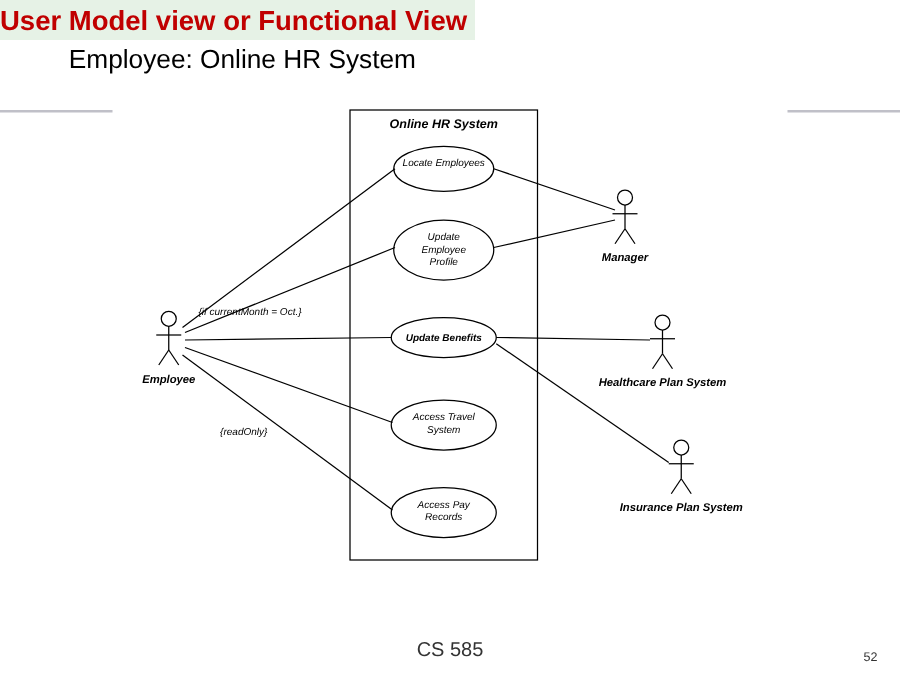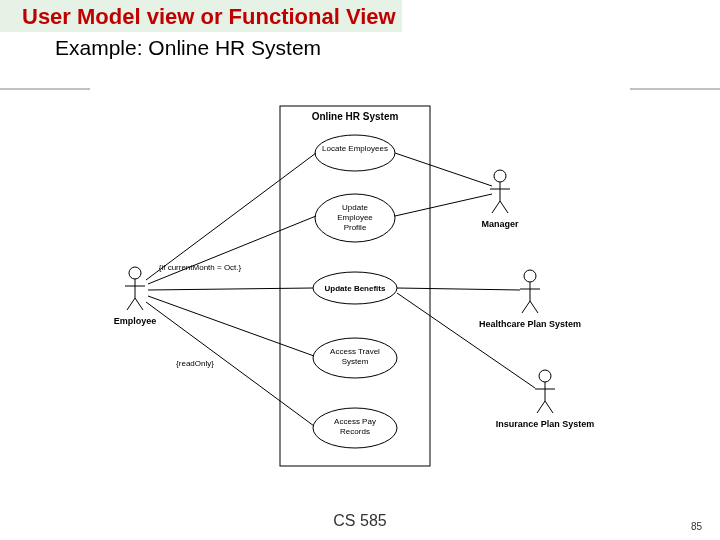--- a/index.html
+++ b/index.html
@@ -10,35 +10,36 @@
     font-family: Arial, Helvetica, sans-serif;
     background: #fff;
     position: relative;
     overflow: hidden;
   }
   .title-bar {
     background: #e6f2e6;
     color: #c00000;
     font-size: 22px;
     font-weight: bold;
-    padding: 4px 6px 2px 22px;
+    padding: 4px 6px 2px 0;
     display: inline-block;
   }
   .subtitle {
     color: #000;
     font-size: 21px;
     margin-left: 55px;
     margin-top: 4px;
   }
   .diagram {
     position: absolute;
     left: 0;
-    top: 98px;
+    top: 80px;
     width: 568px;
     height: 400px;
+    font-style: italic;
   }
   .footer-course {
     position: absolute;
     bottom: 10px;
     left: 50%;
     transform: translateX(-50%);
     font-size: 16px;
     color: #333;
   }
   .footer-page {
@@ -54,21 +55,21 @@
     background: #c0c0c8;
   }
   svg text { font-family: Arial, Helvetica, sans-serif; }
 </style>
 </head>
 <body>
 
 
 
 <div class="title-bar">User Model view or Functional View</div>
-<div class="subtitle">Example: Online HR System</div>
+<div class="subtitle">Employee: Online HR System</div>
 
 <div class="decor-line" style="left:0;top:88px;width:90px;"></div>
 <div class="decor-line" style="right:0;top:88px;width:90px;"></div>
 
 <div class="diagram">
 <svg width="720" height="400" viewBox="0 0 720 400">
 
   <rect x="280" y="8" width="150" height="360" fill="none" stroke="#000" stroke-width="1"></rect>
   <text x="355" y="22" text-anchor="middle" font-size="10" font-weight="bold">Online HR System</text>
 
@@ -144,16 +145,16 @@
   <line x1="397" y1="190" x2="520" y2="192" stroke="#000"></line>
   <line x1="397" y1="195" x2="535" y2="290" stroke="#000"></line>
 
   <text x="200" y="172" text-anchor="middle" font-size="8">{if currentMonth = Oct.}</text>
 
   <text x="195" y="268" text-anchor="middle" font-size="8">{readOnly}</text>
 </svg>
 </div>
 
 <div class="footer-course">CS 585</div>
-<div class="footer-page">85</div>
+<div class="footer-page">52</div>
 
 
 
 
 </body></html>

